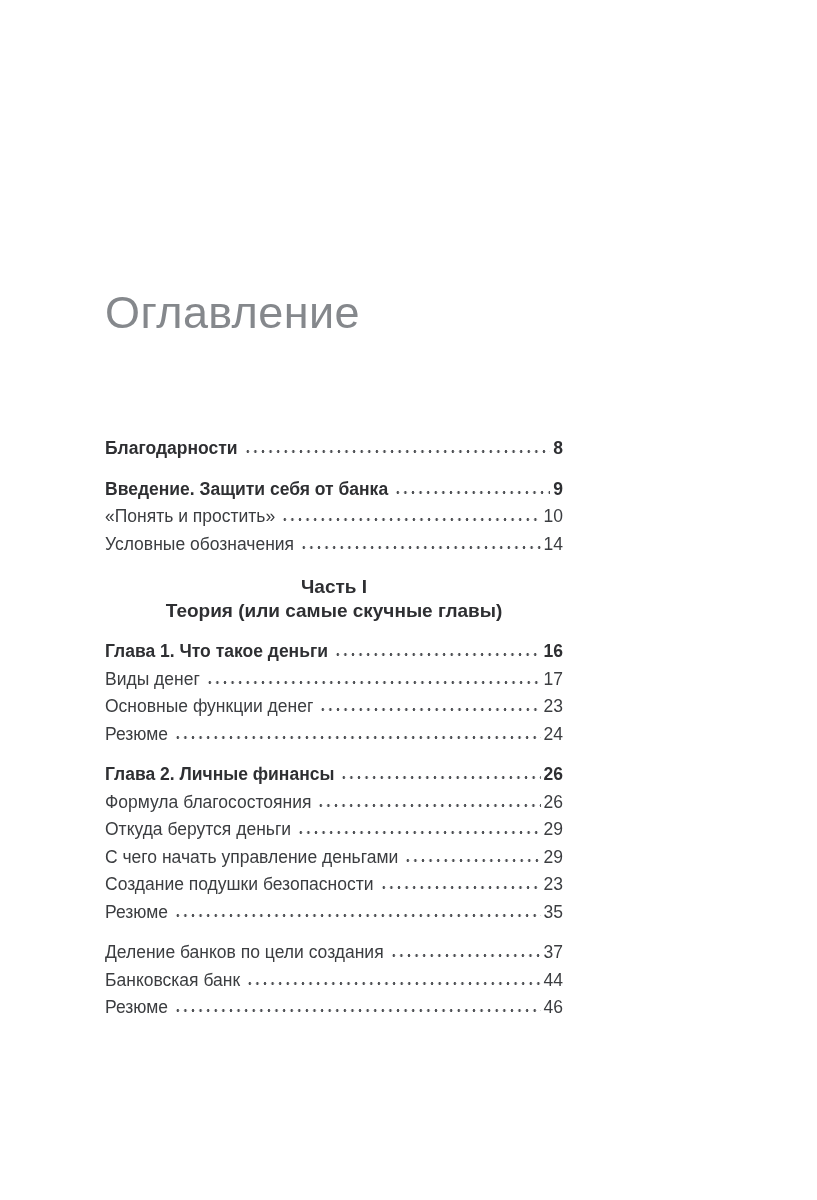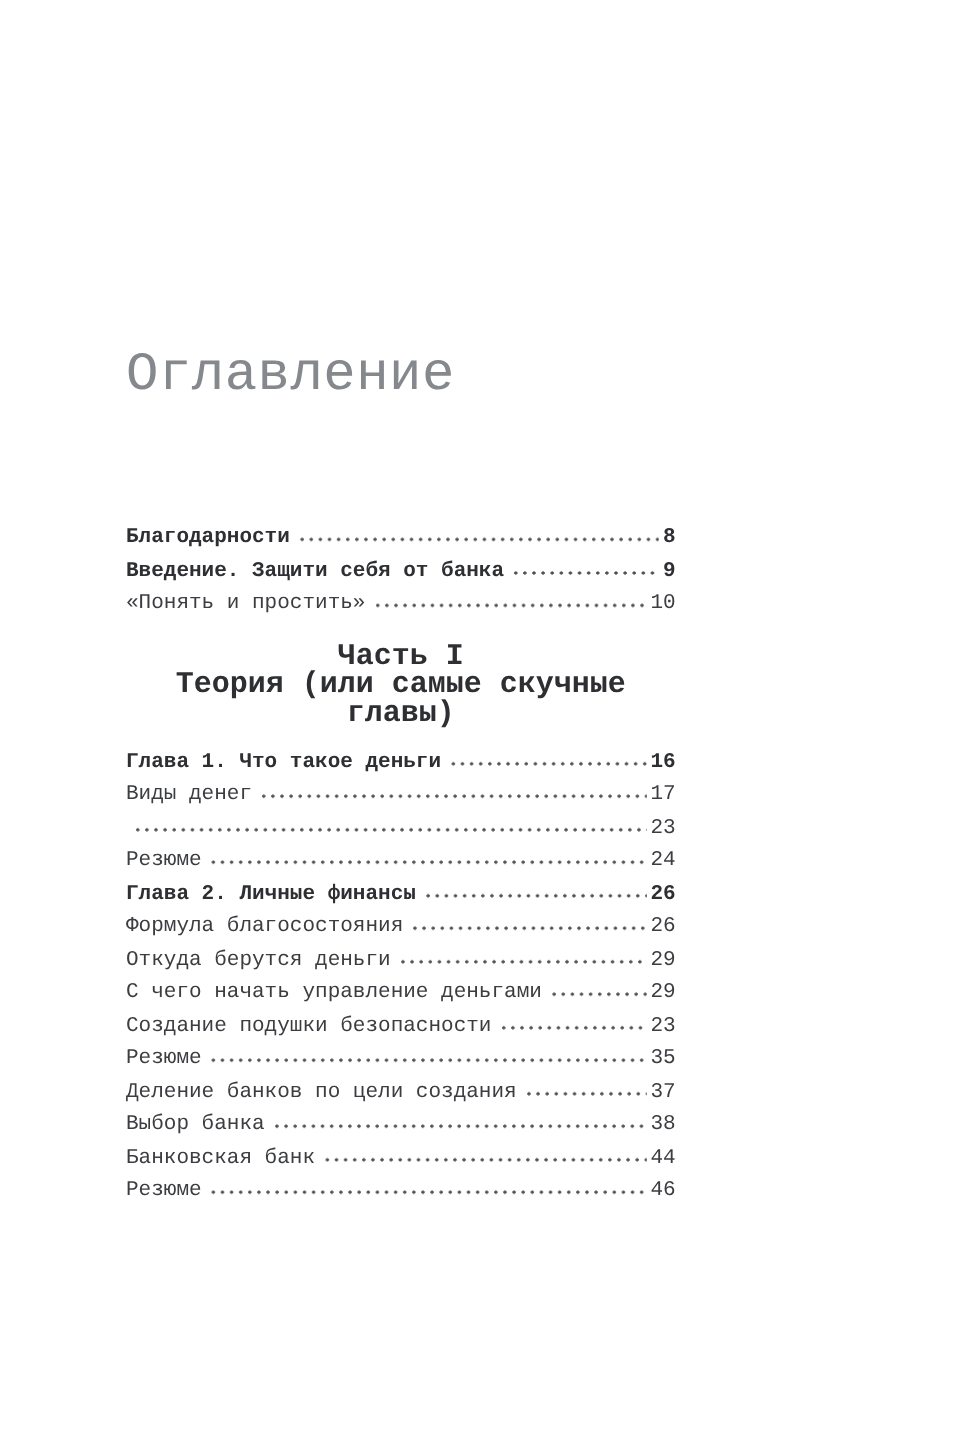--- a/index.html
+++ b/index.html
@@ -6,21 +6,21 @@
     margin: 0;
     padding: 0;
     background: #ffffff;
   }
   .page {
     position: relative;
     width: 668px;
     height: 1200px;
     background: #ffffff;
     overflow: hidden;
-    font-family: Liberation Mono, monospace;
+    font-family: Liberation Sans, sans-serif;
     border-radius: 27px;
   }
   .content {
     position: absolute;
     left: 105px;
     right: 105px;
     top: 0;
   }
   .page-title {
     margin-top: 288px;
@@ -29,21 +29,21 @@
     font-weight: 500;
     letter-spacing: 0.4px;
     color: #85888c;
   }
   .toc {
     margin-top: 97px;
     font-size: 17.5px;
     color: #3b3d40;
   }
   .toc-group {
-    margin-top: 0;
+    margin-top: 13px;
   }
   .toc-group:first-child {
     margin-top: 17px;
   }
   .toc-row {
     display: flex;
     align-items: baseline;
     line-height: 27.5px;
   }
   .toc-row .label {
@@ -65,21 +65,21 @@
     background-position: left bottom;
   }
   .pagenum {
     white-space: nowrap;
   }
   .part-heading {
     margin-top: 17px;
     margin-bottom: 15px;
     text-align: center;
     font-weight: 700;
-    font-size: 25px;
+    font-size: 19px;
     line-height: 24px;
     color: #2e2f32;
   }
 </style>
 </head>
 <body>
 
 <div class="page">
   <div class="content">
 
@@ -99,39 +99,45 @@
         <div class="toc-row bold">
           <span class="label">Введение. Защити себя от банка</span>
           <span class="leader"></span>
           <span class="pagenum">9</span>
         </div>
         <div class="toc-row">
           <span class="label">«Понять и простить»</span>
           <span class="leader"></span>
           <span class="pagenum">10</span>
         </div>
+        <div class="toc-row">
+          <span class="label">Условные обозначения</span>
+          <span class="leader"></span>
+          <span class="pagenum">14</span>
+        </div>
       </div>
 
       <div class="part-heading">
         <div>Часть I</div>
         <div>Теория (или самые скучные главы)</div>
       </div>
 
       <div class="toc-group">
         <div class="toc-row bold">
           <span class="label">Глава 1. Что такое деньги</span>
           <span class="leader"></span>
           <span class="pagenum">16</span>
         </div>
         <div class="toc-row">
           <span class="label">Виды денег</span>
           <span class="leader"></span>
           <span class="pagenum">17</span>
         </div>
         <div class="toc-row">
+          <span class="label">Основные функции денег</span>
           <span class="leader"></span>
           <span class="pagenum">23</span>
         </div>
         <div class="toc-row">
           <span class="label">Резюме</span>
           <span class="leader"></span>
           <span class="pagenum">24</span>
         </div>
       </div>
 
@@ -168,25 +174,20 @@
         </div>
       </div>
 
       <div class="toc-group">
         <div class="toc-row">
           <span class="label">Деление банков по цели создания</span>
           <span class="leader"></span>
           <span class="pagenum">37</span>
         </div>
         <div class="toc-row">
-          <span class="label">Выбор банка</span>
-          <span class="leader"></span>
-          <span class="pagenum">38</span>
-        </div>
-        <div class="toc-row">
           <span class="label">Банковская банк</span>
           <span class="leader"></span>
           <span class="pagenum">44</span>
         </div>
         <div class="toc-row">
           <span class="label">Резюме</span>
           <span class="leader"></span>
           <span class="pagenum">46</span>
         </div>
       </div>

